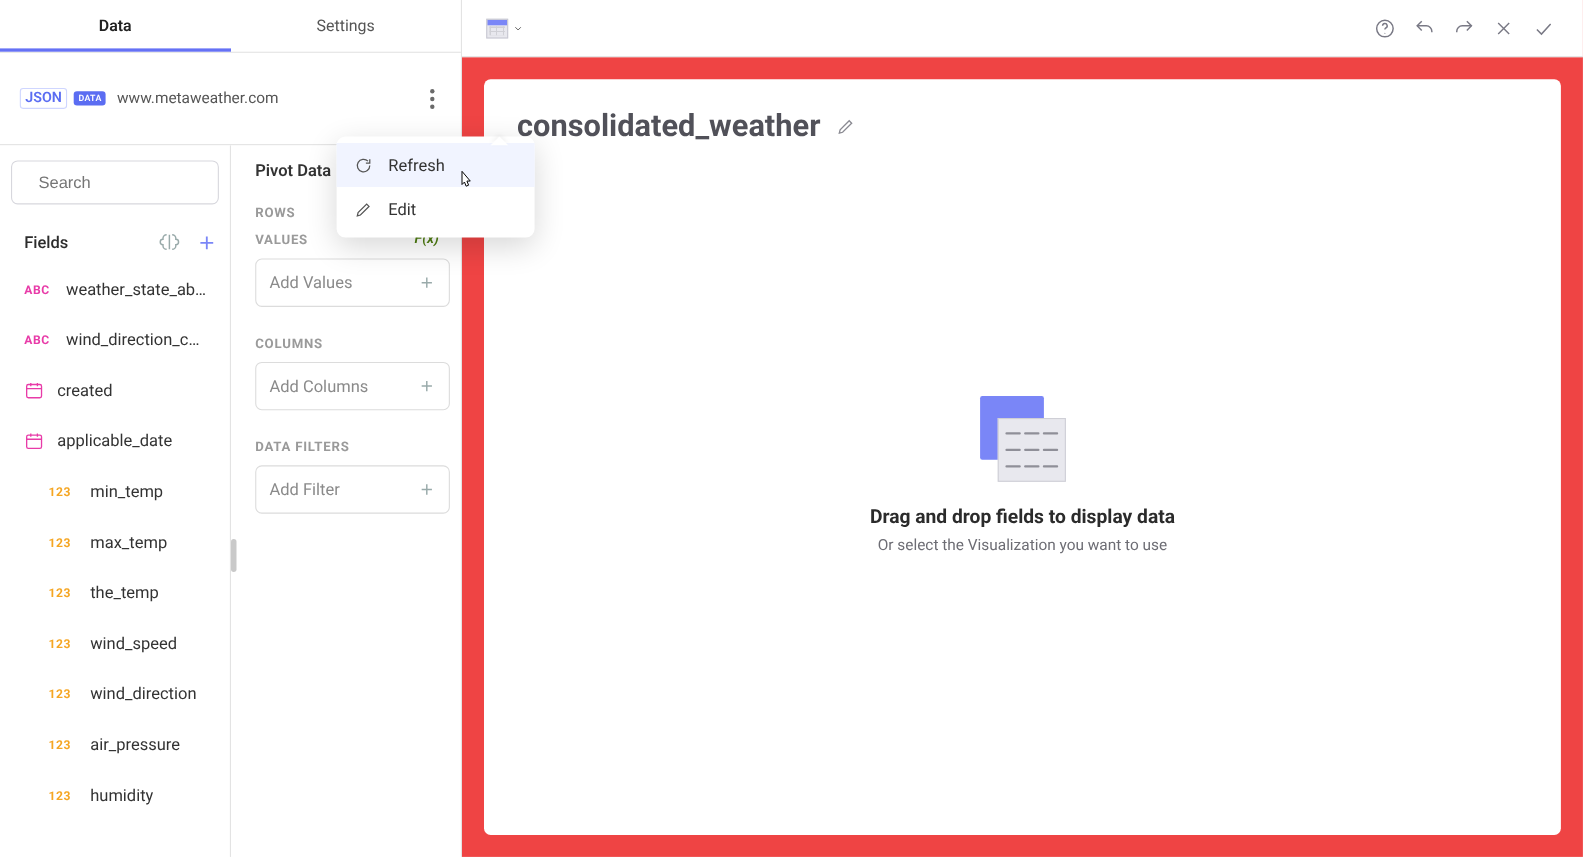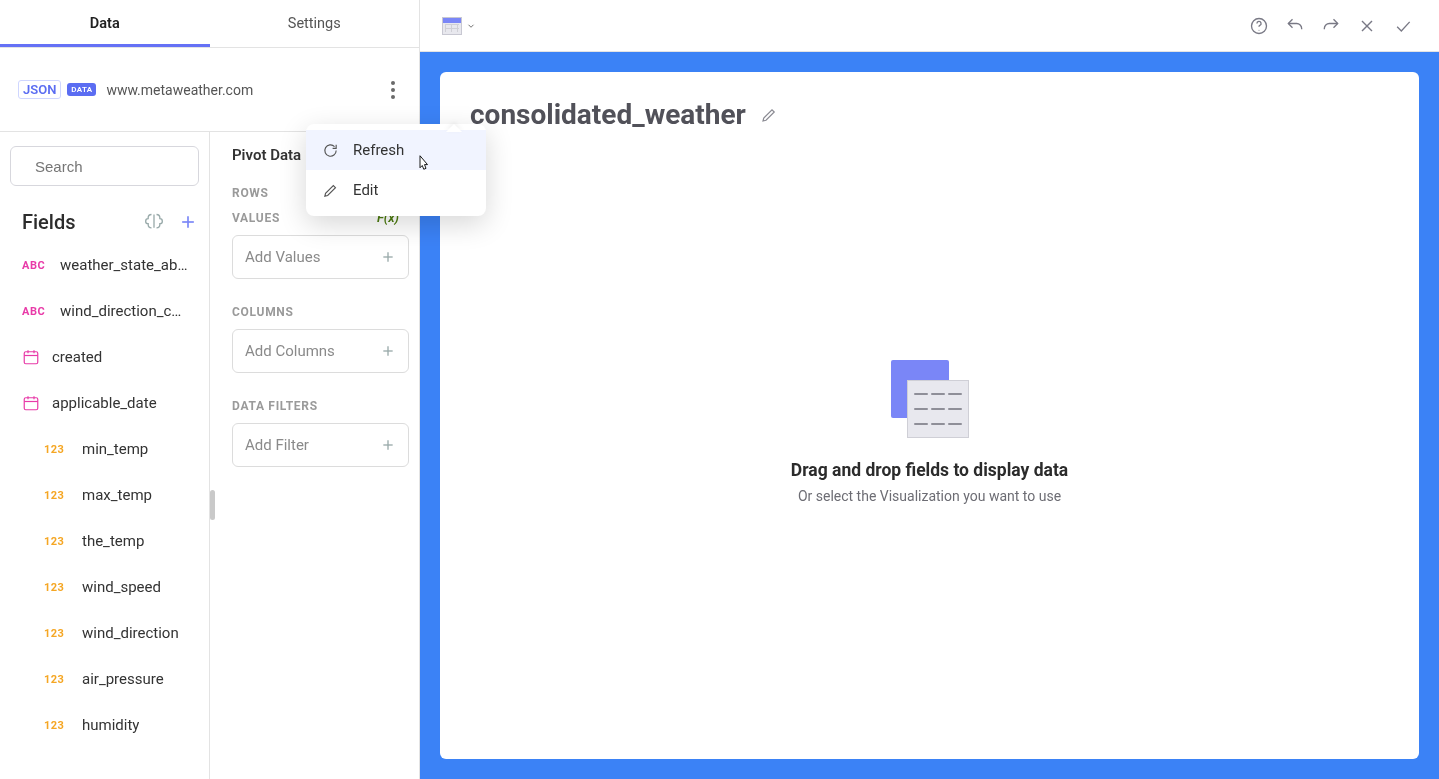--- a/index.html
+++ b/index.html
@@ -79,21 +79,21 @@
   .search-box {
     display:flex; align-items:center; gap:12px;
     border:1px solid #d7d7dd; border-radius:6px; padding:10px 12px;
     color:#444;
   }
   .search-box input { border:0; outline:0; font-size:15px; flex:1; background:transparent; color:#444;}
   .fields-header {
     display:flex; align-items:center;
     padding: 14px 10px 8px 22px;
   }
-  .fields-header .label { font-size:20px; color:#2c2c2c; font-weight:500;}
+  .fields-header .label { font-size:15px; color:#2c2c2c; font-weight:500;}
   .fields-header .spacer{flex:1;}
   .fields-header .ico { width:22px;height:22px; display:flex;align-items:center;justify-content:center;
     color:#9aa; margin-left:12px; cursor:pointer; }
   .field-list { display:flex; flex-direction:column; }
   .field-item {
     display:flex; align-items:center; gap:12px;
     padding: 14px 10px 14px 22px; font-size:15px; color:#333;
     white-space:nowrap; overflow:hidden; text-overflow:ellipsis;
     cursor:grab;
   }
@@ -145,21 +145,21 @@
   }
   .menu-item:first-child { background:#f1f4ff; }
   .menu-item svg { width:17px; height:17px; stroke:#555; fill:none; stroke-width:1.6;}
   .cursor-pointer {
     position:absolute; left:414px; top:154px; z-index:40;
     width:18px;height:20px;
   }
 
   
   .right-area {
-    flex:1; background:#3b82f6; display:flex; flex-direction:column;
+    flex:1; background:#ef4444; display:flex; flex-direction:column;
   }
   .topbar {
     height:52px; background:#fff; border-bottom:1px solid #e3e3e3;
     display:flex; align-items:center; padding:0 18px;
   }
   .viz-select {
     display:flex; align-items:center; gap:4px; cursor:pointer;
     padding:4px;
   }
   .viz-glyph {

